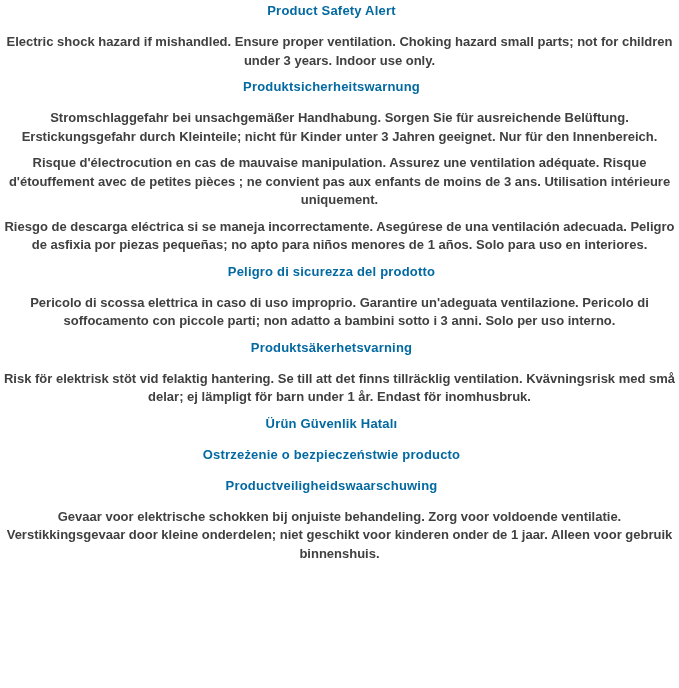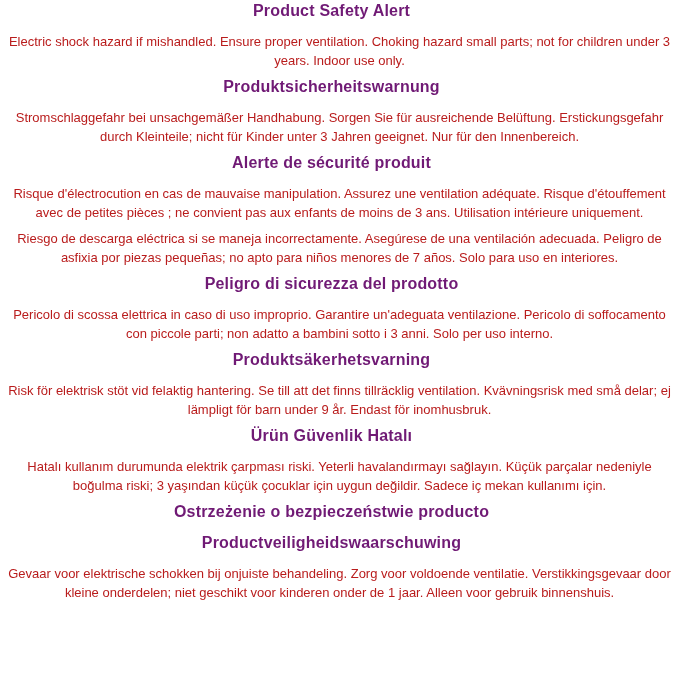--- a/index.html
+++ b/index.html
@@ -17,71 +17,69 @@
     box-sizing: border-box;
     width: 679px;
     padding: 2px 1px 0 1px;
     text-align: center;
   }
   .section {
     margin: 0;
   }
   .section-heading {
     margin: 0 16px 13px 0;
-    font-size: 16px;
+    font-size: 13px;
     line-height: 18px;
     font-weight: 700;
-    color: #701a75;
+    color: #0369a1;
     letter-spacing: 0.2px;
   }
   .section-body {
     margin: 0 0 8px 0;
     font-size: 13px;
     line-height: 18.5px;
-    font-weight: 400;
-    color: #b91c1c;
+    font-weight: 700;
+    color: #404040;
   }
 </style>
 </head>
 <body>
 
 <main class="page">
 
   <section class="section">
     <h2 class="section-heading">Product Safety Alert</h2>
     <p class="section-body">Electric shock hazard if mishandled. Ensure proper ventilation. Choking hazard small parts; not for children under 3 years. Indoor use only.</p>
   </section>
 
   <section class="section">
     <h2 class="section-heading">Produktsicherheitswarnung</h2>
     <p class="section-body">Stromschlaggefahr bei unsachgemäßer Handhabung. Sorgen Sie für ausreichende Belüftung. Erstickungsgefahr durch Kleinteile; nicht für Kinder unter 3 Jahren geeignet. Nur für den Innenbereich.</p>
   </section>
 
   <section class="section">
-    <h2 class="section-heading">Alerte de sécurité produit</h2>
     <p class="section-body">Risque d'électrocution en cas de mauvaise manipulation. Assurez une ventilation adéquate. Risque d'étouffement avec de petites pièces ; ne convient pas aux enfants de moins de 3 ans. Utilisation intérieure uniquement.</p>
   </section>
 
   <section class="section">
-    <p class="section-body">Riesgo de descarga eléctrica si se maneja incorrectamente. Asegúrese de una ventilación adecuada. Peligro de asfixia por piezas pequeñas; no apto para niños menores de 7 años. Solo para uso en interiores.</p>
+    <p class="section-body">Riesgo de descarga eléctrica si se maneja incorrectamente. Asegúrese de una ventilación adecuada. Peligro de asfixia por piezas pequeñas; no apto para niños menores de 1 años. Solo para uso en interiores.</p>
   </section>
 
   <section class="section">
     <h2 class="section-heading">Peligro di sicurezza del prodotto</h2>
     <p class="section-body">Pericolo di scossa elettrica in caso di uso improprio. Garantire un'adeguata ventilazione. Pericolo di soffocamento con piccole parti; non adatto a bambini sotto i 3 anni. Solo per uso interno.</p>
   </section>
 
   <section class="section">
     <h2 class="section-heading">Produktsäkerhetsvarning</h2>
-    <p class="section-body">Risk för elektrisk stöt vid felaktig hantering. Se till att det finns tillräcklig ventilation. Kvävningsrisk med små delar; ej lämpligt för barn under 9 år. Endast för inomhusbruk.</p>
+    <p class="section-body">Risk för elektrisk stöt vid felaktig hantering. Se till att det finns tillräcklig ventilation. Kvävningsrisk med små delar; ej lämpligt för barn under 1 år. Endast för inomhusbruk.</p>
   </section>
 
   <section class="section">
     <h2 class="section-heading">Ürün Güvenlik Hatalı</h2>
-    <p class="section-body">Hatalı kullanım durumunda elektrik çarpması riski. Yeterli havalandırmayı sağlayın. Küçük parçalar nedeniyle boğulma riski; 3 yaşından küçük çocuklar için uygun değildir. Sadece iç mekan kullanımı için.</p>
   </section>
 
   <section class="section">
     <h2 class="section-heading">Ostrzeżenie o bezpieczeństwie producto</h2>
   </section>
 
   <section class="section">
     <h2 class="section-heading">Productveiligheidswaarschuwing</h2>
     <p class="section-body">Gevaar voor elektrische schokken bij onjuiste behandeling. Zorg voor voldoende ventilatie. Verstikkingsgevaar door kleine onderdelen; niet geschikt voor kinderen onder de 1 jaar. Alleen voor gebruik binnenshuis.</p>
   </section>

